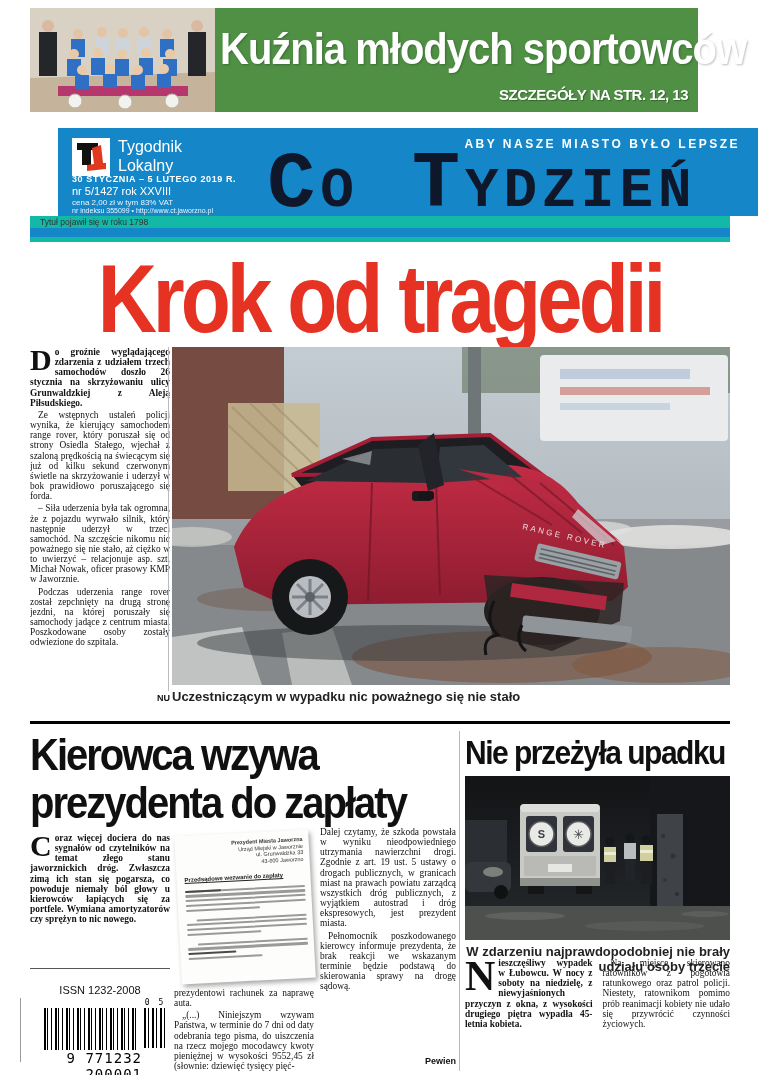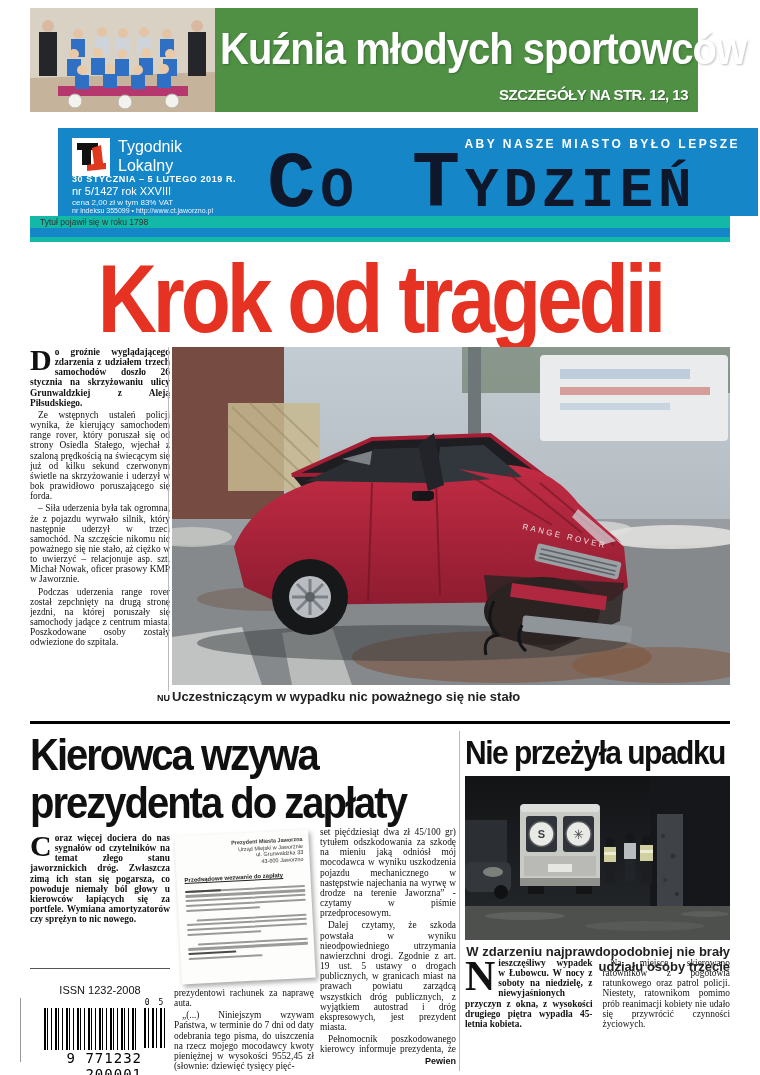--- a/index.html
+++ b/index.html
@@ -320,21 +320,20 @@
       <div class="letter-line"></div>
     <div class="letter-line dark" style="width:40%;"></div>
     <div class="letter-line short"></div>
   </div>
   <div class="abs d-col2 bodytext">
     <p style="text-indent:0;">prezydentowi rachunek za naprawę auta.</p>
     <p>„(...) Niniejszym wzywam Państwa, w terminie do 7 dni od daty odebrania tego pisma, do uiszczenia na rzecz mojego mocodawcy kwoty pieniężnej w wysokości 9552,45 zł (słownie: dziewięć tysięcy pięć-</p>
   </div>
 
   <div class="abs d-col3 bodytext">
-    <p style="text-indent:0;">set pięćdziesiąt dwa zł 45/100 gr) tytułem odszkodowania za szkodę na mieniu jaką odniósł mój mocodawca w wyniku uszkodzenia pojazdu mechanicznego w następstwie najechania na wyrwę w drodze na terenie Jaworzna” - czytamy w piśmie przedprocesowym.</p>
     <p>Dalej czytamy, że szkoda powstała w wyniku nieodpowiedniego utrzymania nawierzchni drogi. Zgodnie z art. 19 ust. 5 ustawy o drogach publicznych, w granicach miast na prawach powiatu zarządcą wszystkich dróg publicznych, z wyjątkiem autostrad i dróg ekspresowych, jest prezydent miasta.</p>
     <p>Pełnomocnik poszkodowanego kierowcy informuje prezydenta, że brak reakcji we wskazanym terminie będzie podstawą do skierowania sprawy na drogę sądową.</p>
   </div>
   <div class="abs d-byline byline">Pewien</div>
 
   <div class="abs edge-mark"></div>
   <div class="abs issn">ISSN 1232-2008</div>
   <div class="abs barcode-wrap">
     <div class="bc-main"></div>
     <div class="bc-digits">9 771232 200001</div>

